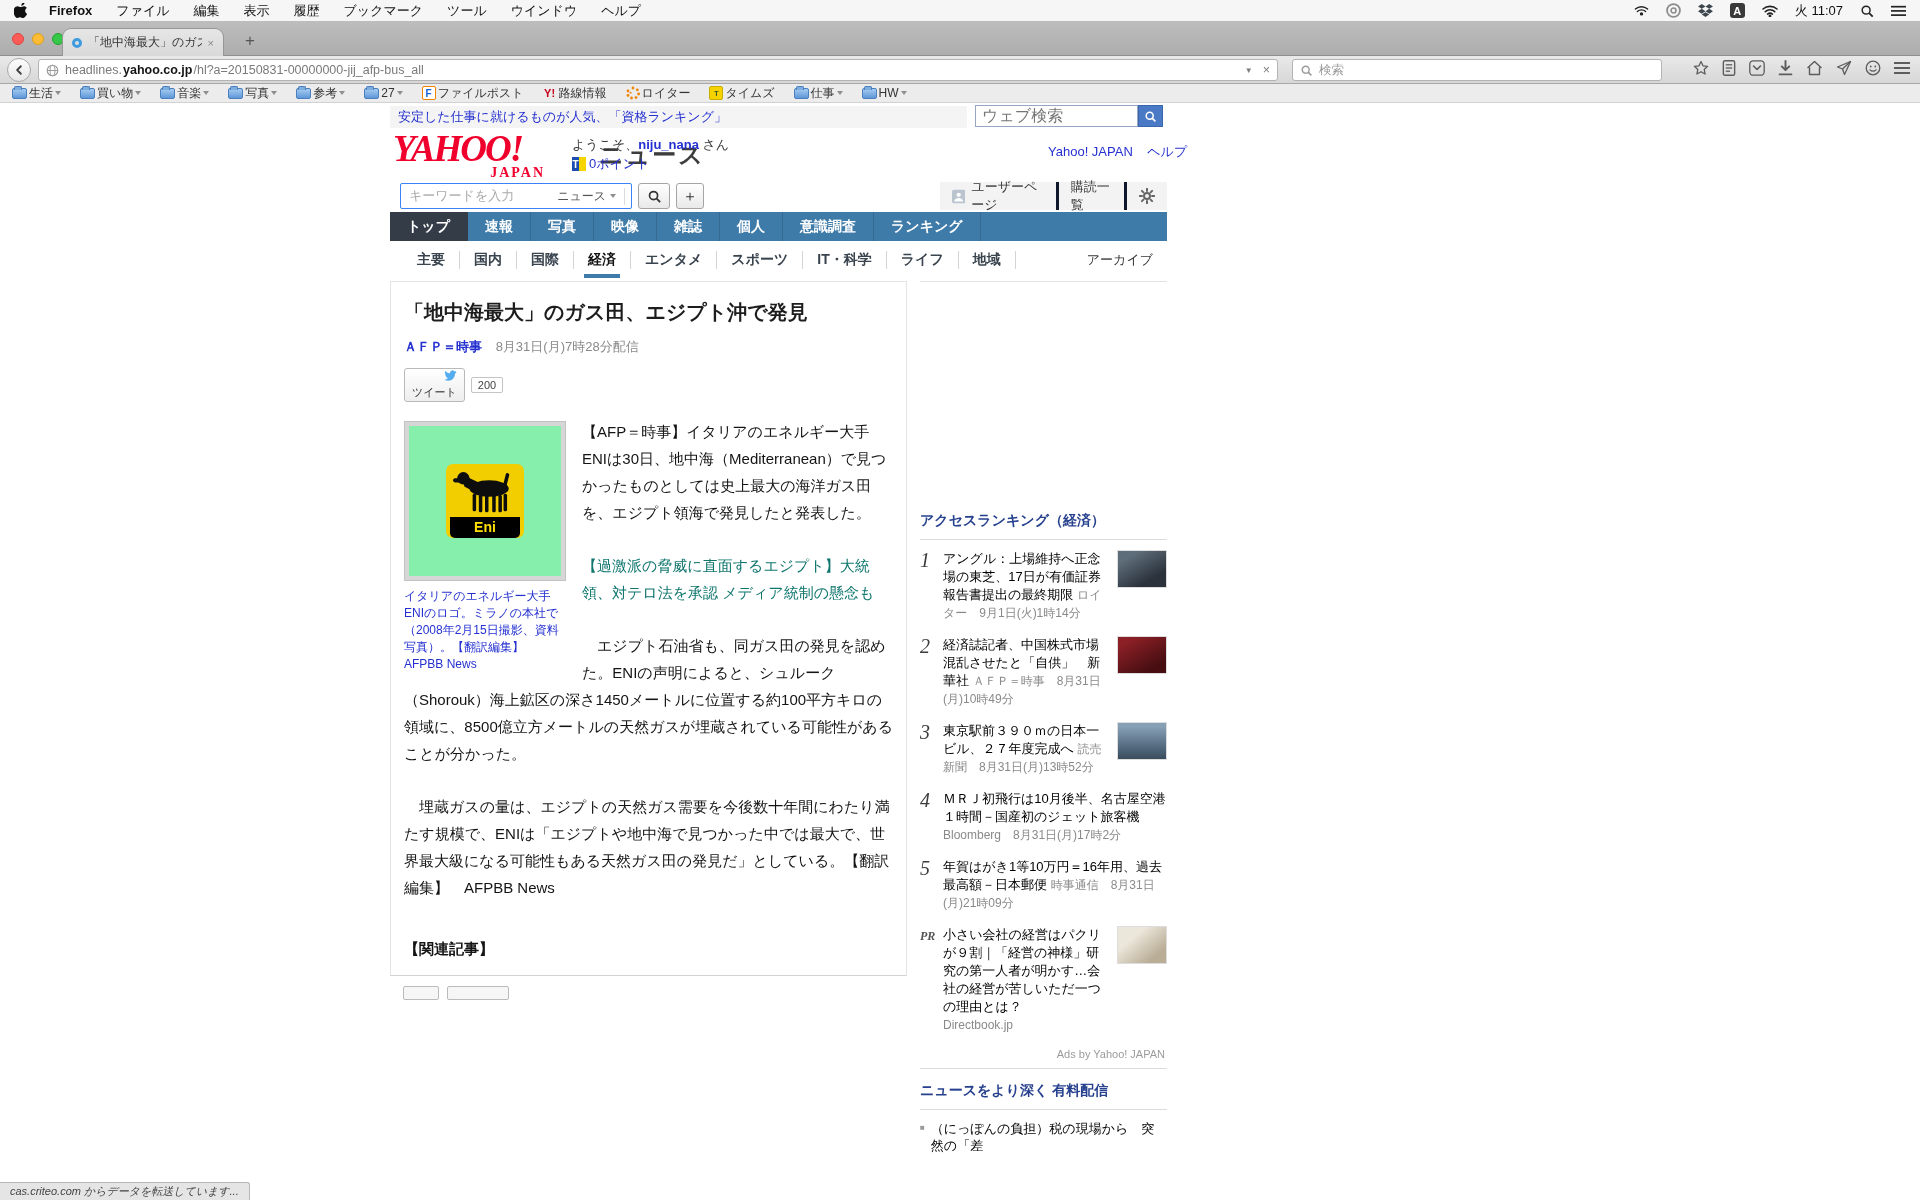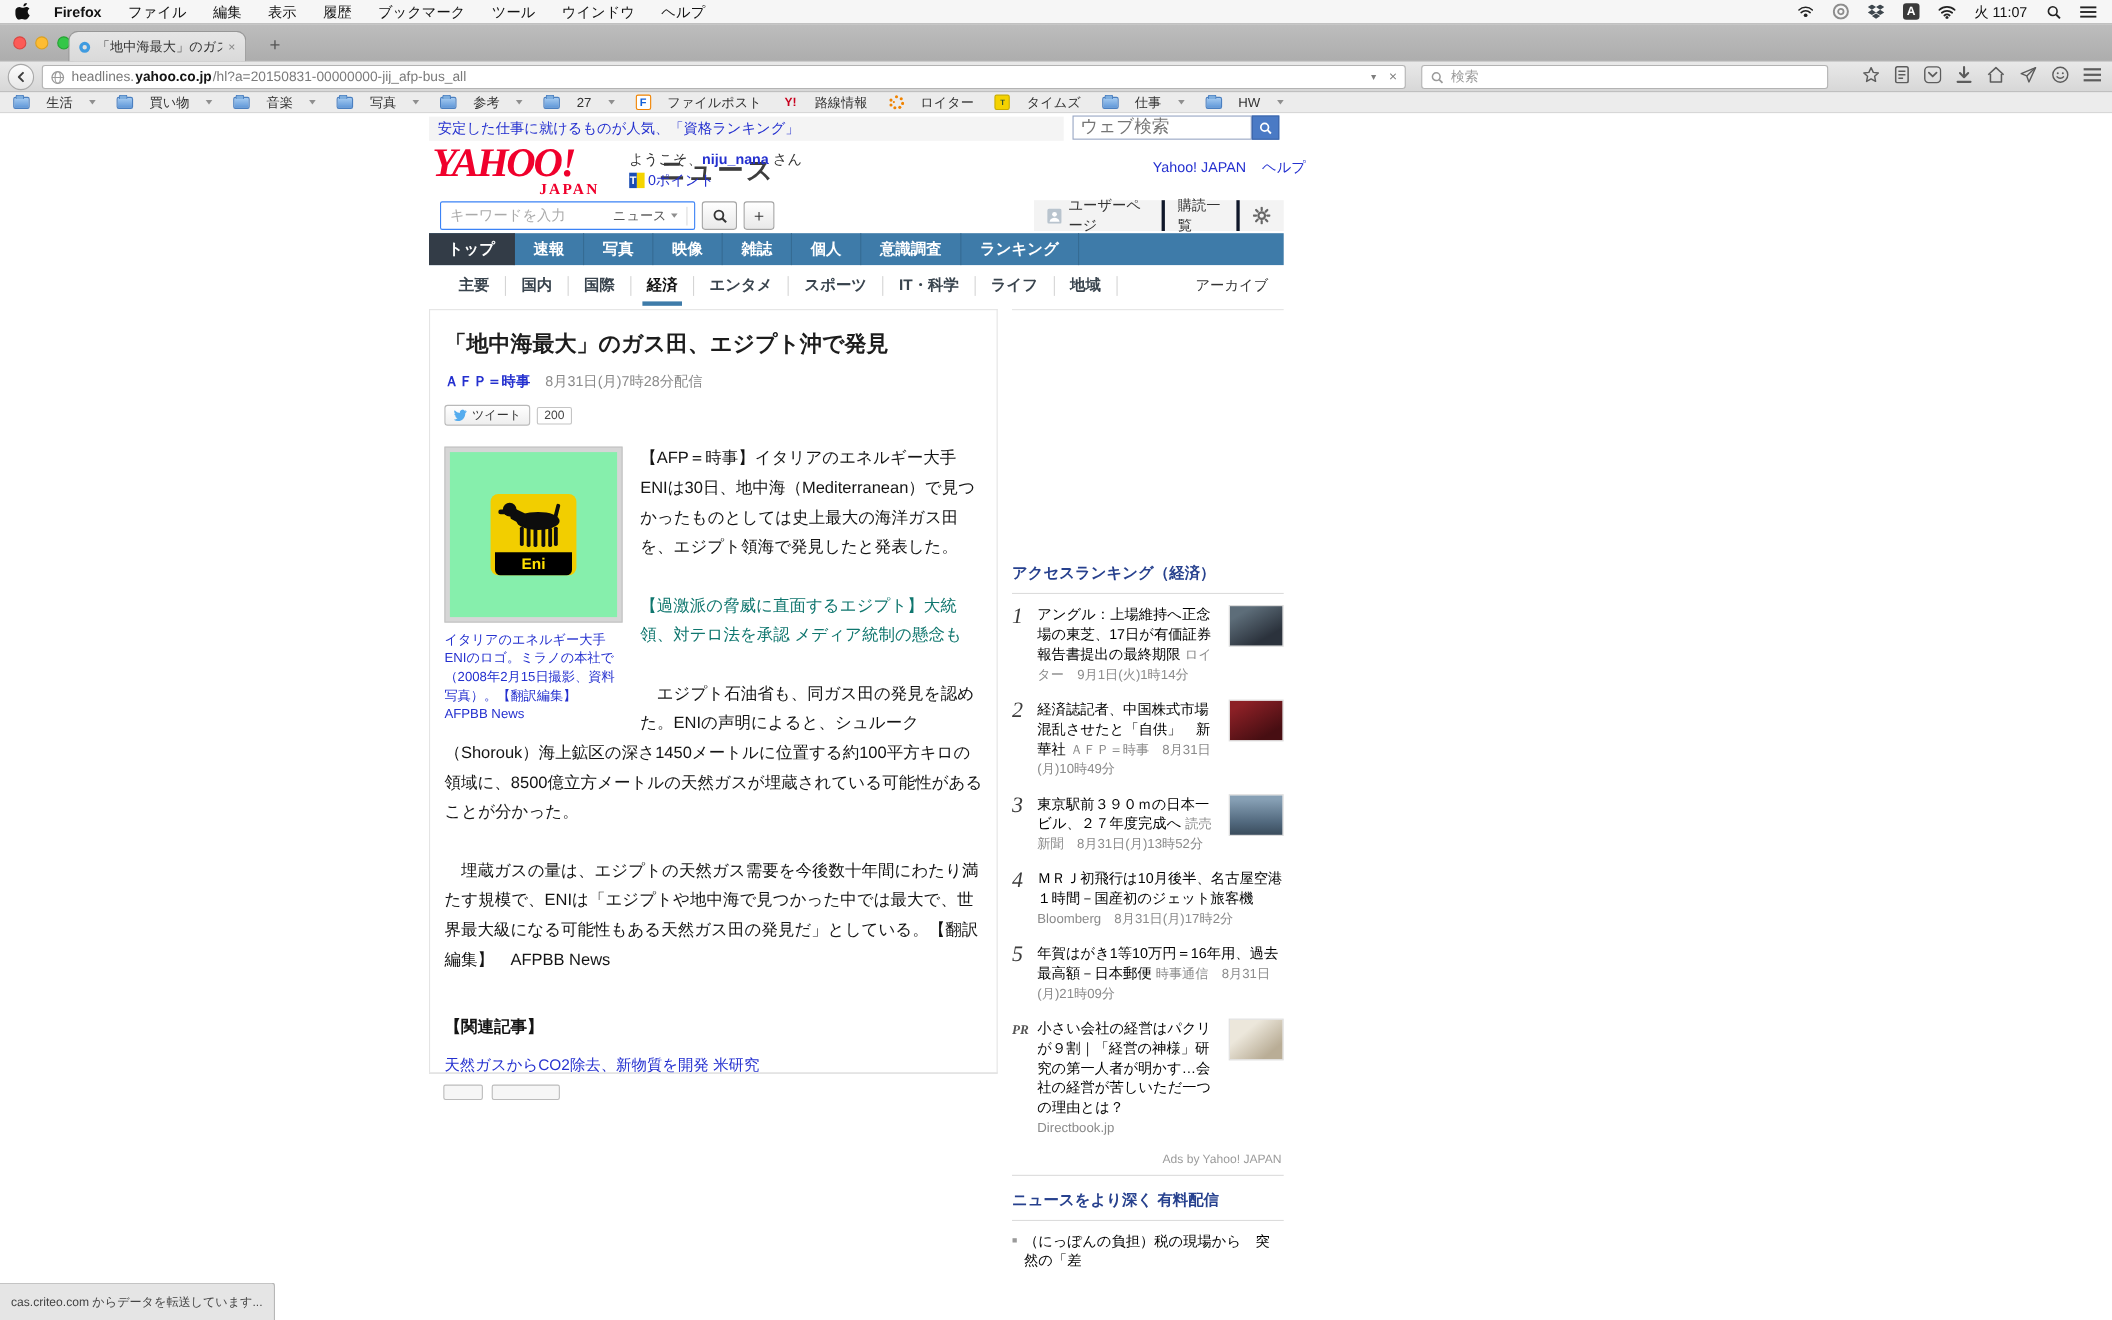--- a/index.html
+++ b/index.html
@@ -53,21 +53,21 @@
   .searchbar { position:absolute; left:1292px; top:3px; width:370px; height:22px; background:#fff;
                border:1px solid #b3b3b3; border-radius:3px; display:flex; align-items:center;
                padding:0 7px; gap:6px; font-size:12.5px; color:#9a9a9a; }
   .tb-icons { position:absolute; right:10px; top:4px; display:flex; gap:13px; align-items:center; }
   .tb-icons svg { display:block; }
 
   
   .bmbar { position:absolute; top:84px; left:0; right:0; height:19px; background:#ececec;
            border-bottom:1px solid #d2d2d2; display:flex; align-items:center; gap:19px;
            padding:0 12px; font-size:12px; color:#333; }
-  .bm { display:flex; align-items:center; gap:15px; }
+  .bm { display:flex; align-items:center; gap:2px; }
   .folder { width:15px; height:11px; background:linear-gradient(#a5cbf1,#5f97d8);
             border:1px solid #4a7fc0; border-radius:2px; position:relative; }
   .folder::before { content:""; position:absolute; top:-3px; left:1px; width:6px; height:3px;
             background:#7eaede; border:1px solid #4a7fc0; border-bottom:none; border-radius:2px 2px 0 0; }
   .caret { width:0; height:0; border-left:3.5px solid transparent; border-right:3.5px solid transparent;
            border-top:4px solid #8e8e8e; }
   .bm-glyph { width:14px; height:14px; display:flex; align-items:center; justify-content:center;
               font-size:10px; font-weight:bold; border-radius:2px; }
   .g-f { background:#fff; border:1px solid #f08300; color:#1460d8; }
   .g-y { color:#c7001d; font-size:11px; }
@@ -132,23 +132,23 @@
   .archive { margin-left:auto; margin-right:14px; font-size:13px; color:#333; }
 
   
   .mainbox { position:absolute; left:390px; top:178px; width:517px; height:695px;
              border:1px solid #e4e4e4; border-bottom-color:#d2d2d2; padding:12px 13px; overflow:hidden; }
   .a-title { font-size:20px; font-weight:bold; color:#1d1d1d; margin:5px 0 12px; }
   .a-byline { font-size:13px; }
   .a-byline .src { color:#2430cf; font-weight:bold; }
   .a-byline .dt { color:#8a8a8a; margin-left:10px; }
   .tweetrow { margin-top:12px; display:flex; align-items:center; gap:6px; }
-  .tweetbtn { display:inline-flex; align-items:center; gap:4px; font-size:11px; color:#333;
+  .tweetbtn { display:inline-flex; align-items:flex-end; gap:4px; font-size:11px; color:#333;
               border:1px solid #b9b9b9; border-radius:3px; padding:1px 7px;
-              background:linear-gradient(#fff,#eee); }
+              background:linear-gradient(#fff,#eee);flex-direction:column; }
   .tweetcount { font-size:11px; border:1px solid #c4c4c4; border-radius:2px; padding:1px 6px; color:#444; }
   .flow { margin-top:16px; font-size:15px; line-height:27px; color:#141414; }
   .photo-float { float:left; width:162px; margin:3px 16px 6px 0; }
   .photo-frame { width:162px; height:160px; background:#d6d6d6; border:1px solid #c2c2c2;
                  display:flex; align-items:center; justify-content:center; }
   .photo { width:152px; height:150px; background:#86efac; display:flex; align-items:center;
            justify-content:center; }
   .eni-yellow { width:78px; background:#f2ce00; border-radius:7px; padding:5px 4px 0; }
   .eni-yellow svg { display:block; width:66px; margin:0 auto; }
   .eni-band { margin-top:3px; height:21px; background:#000; color:#ffe000; font-weight:bold;
@@ -181,24 +181,24 @@
   .t3 { background:linear-gradient(#87a0b5 10%,#50677c 70%,#3a4c5c); }
   .tpr { background:linear-gradient(140deg,#ece7db 30%,#b9ad96 80%); }
   .adsby { text-align:right; font-size:11px; color:#9b9b9b; margin:10px 2px 8px; }
   .paid-h { border-top:1px solid #dcdcdc; margin-top:4px; padding:13px 0 9px; font-size:14px;
             font-weight:bold; color:#27418e; border-bottom:1px solid #dcdcdc; }
   .paid-item { padding-top:10px; font-size:13px; color:#2430cf; display:flex; gap:6px;
                align-items:flex-start; line-height:17px; }
   .paid-item .sq { color:#9a9a9a; font-size:8px; line-height:16px; }
 
   
-  .statusbar { position:absolute; left:0; bottom:0; height:34px; background:#e5e5e5;
+  .statusbar { position:absolute; left:0; bottom:0; height:18px; background:#e5e5e5;
                border:1px solid #b7b7b7; border-left:none; border-bottom:none;
                border-radius:0 3px 0 0; display:flex; align-items:center; padding:0 10px;
-               font-size:11px; color:#444; }
+               font-size:11px; color:#444;font-style:italic; }
 </style>
 </head>
 <body>
 
 <div class="menubar">
   <svg class="apple-svg" viewBox="0 0 13 15">
       <path fill="#111" d="M9.2 0c.1 1-.3 1.9-.9 2.6-.6.7-1.6 1.2-2.5 1.1-.1-.9.4-1.9 1-2.5C7.4.5 8.4.1 9.2 0zM12 11c-.4 1-.6 1.4-1.2 2.3-.8 1.2-1.9 2.7-3.2 2.7-1.2 0-1.6-.8-3.2-.8s-2 .8-3.2.8C.9 16-.2 14.6-1 13.4h.1C-2.2 11.3-2.5 8-1.2 6.2-.3 5 .9 4.3 2.1 4.3c1.3 0 2.1.8 3.2.8 1 0 1.6-.8 3.2-.8 1 0 2.1.6 2.9 1.6-2.6 1.4-2.1 5 .6 6.1z" transform="translate(1.5 -1)"></path>
     </svg>
   <span class="mi bold">Firefox</span>
   <span class="mi">ファイル</span>

